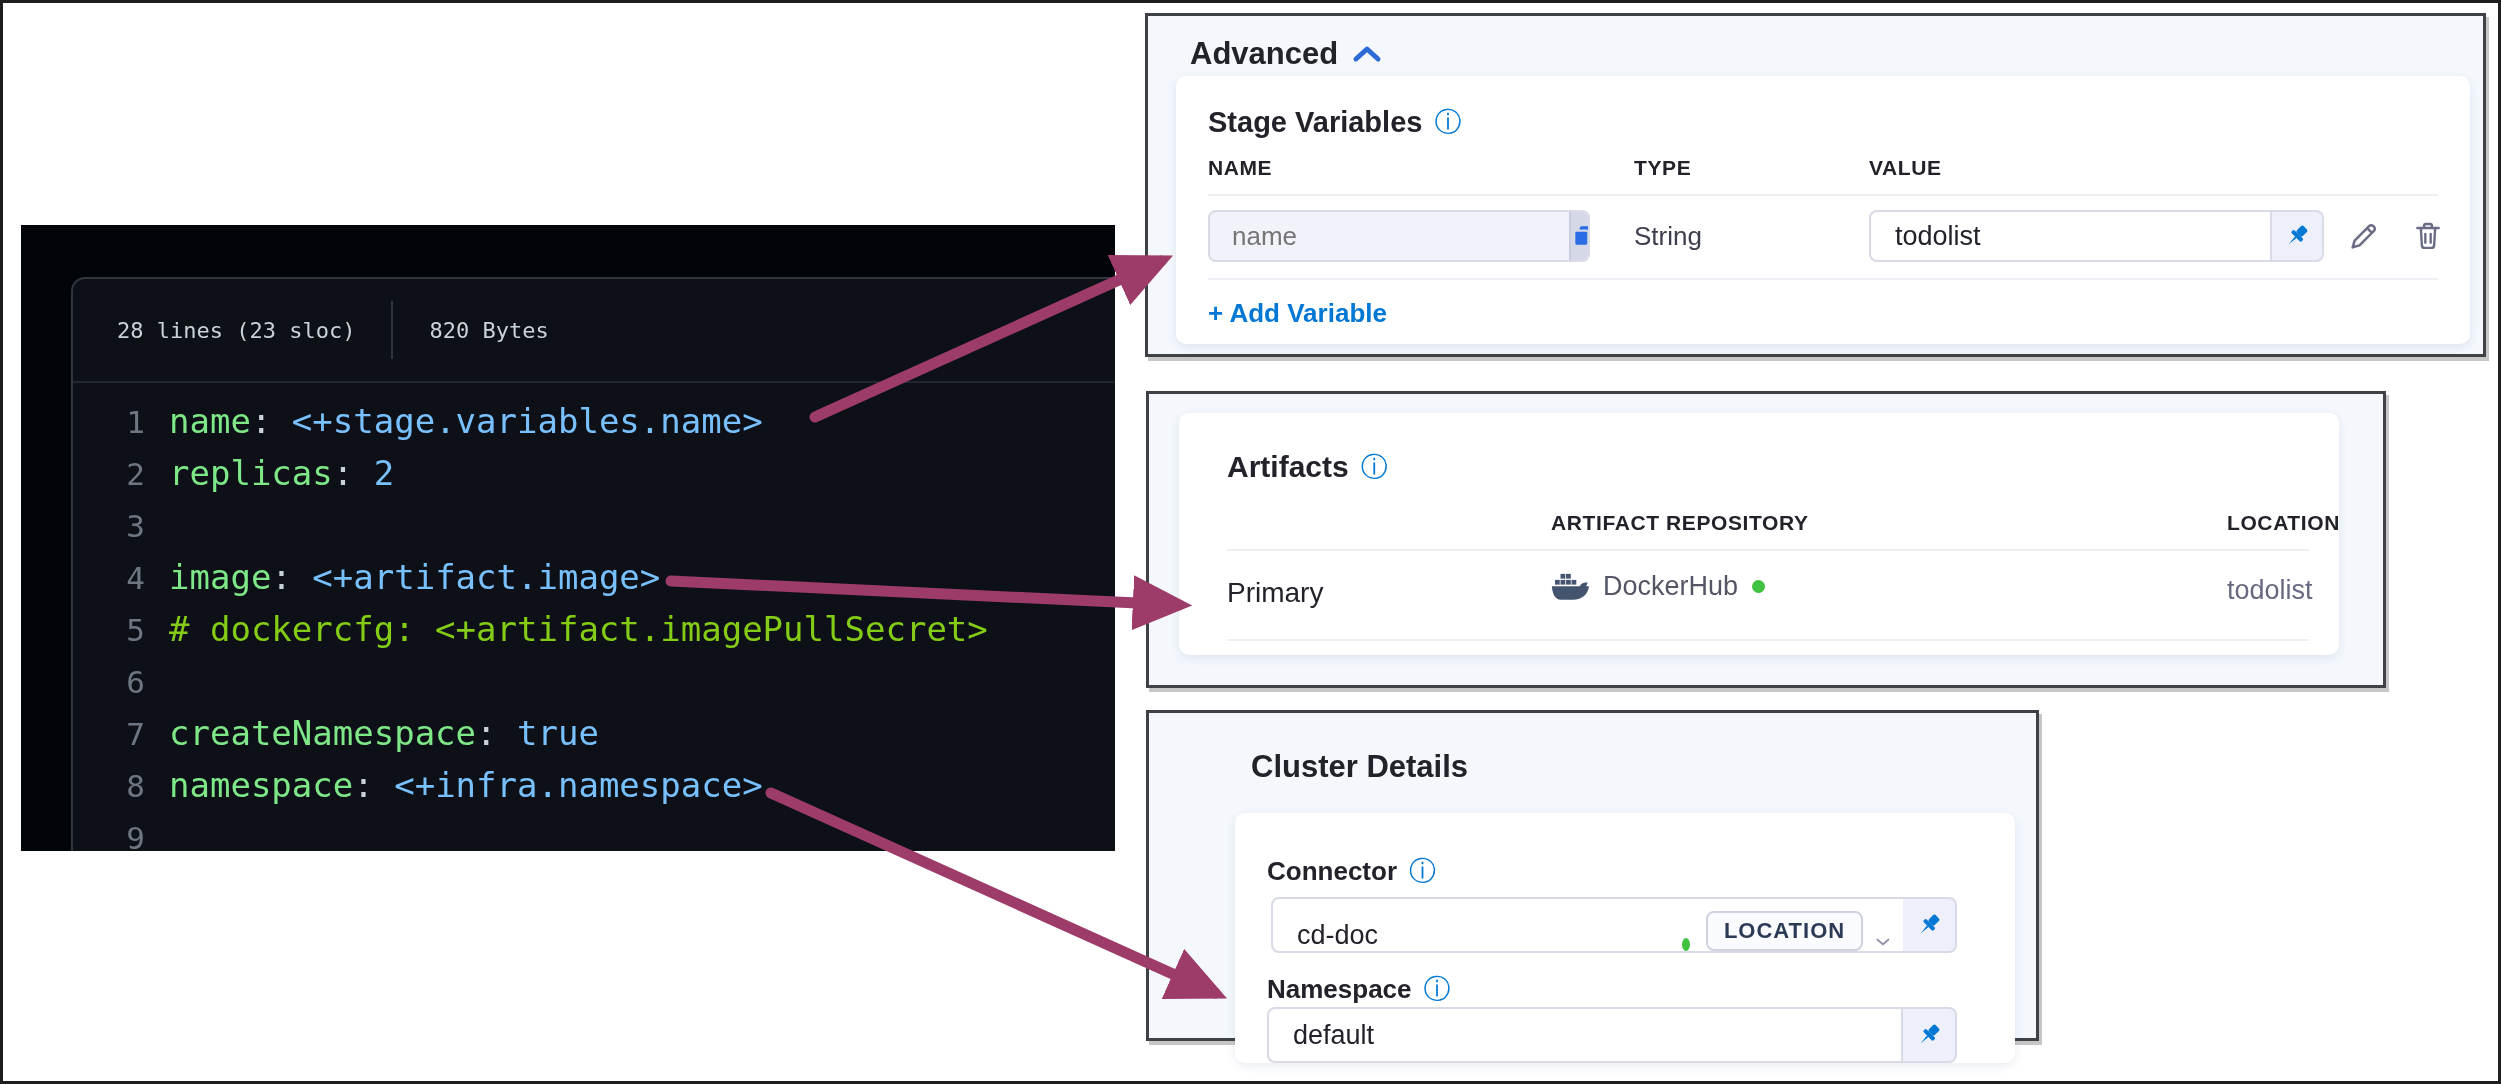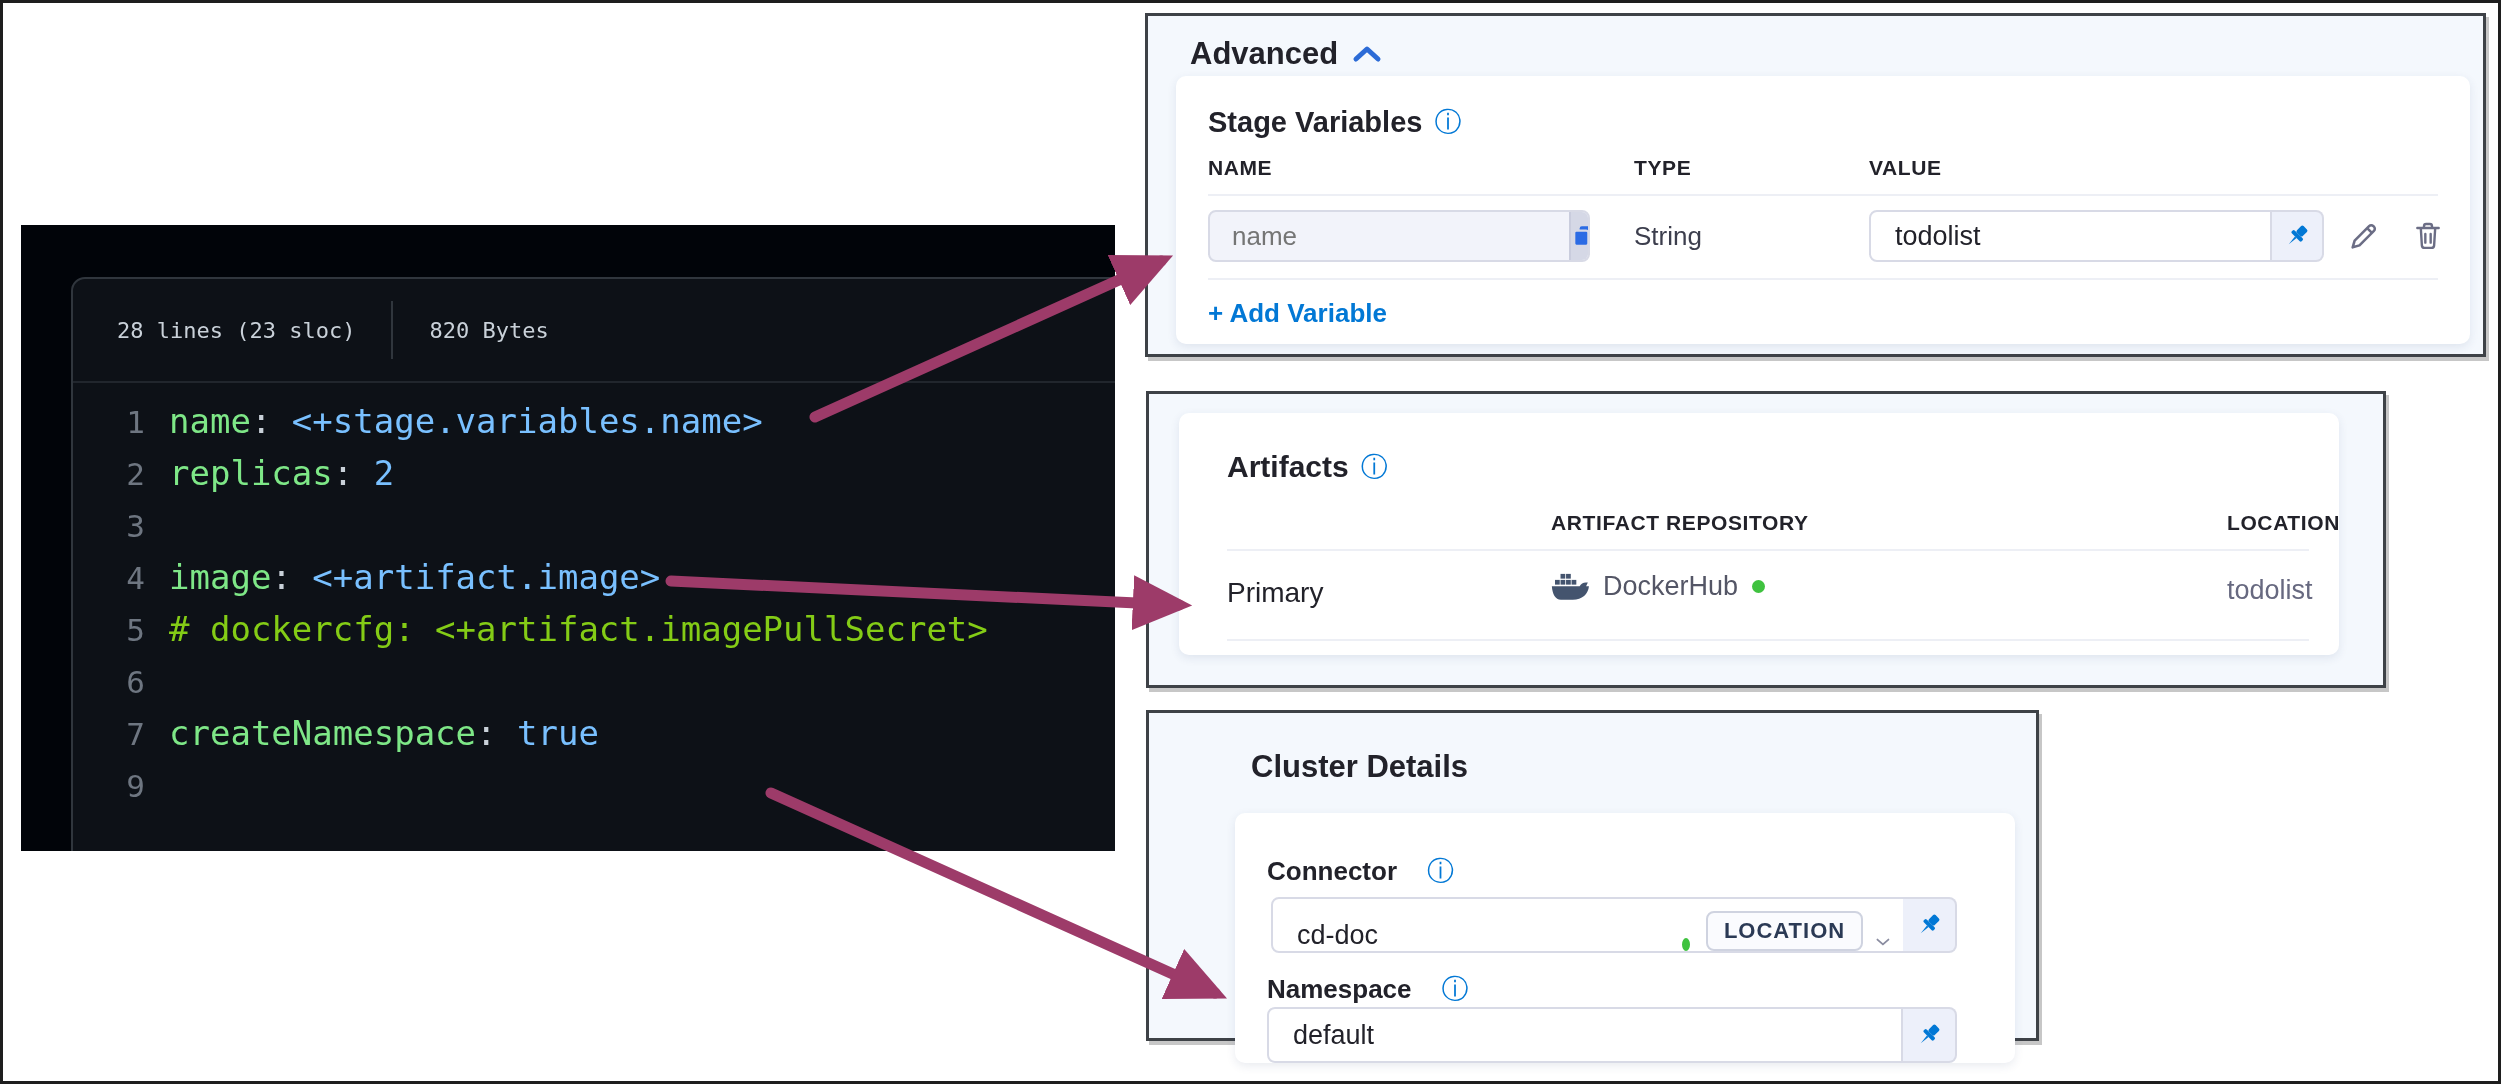--- a/index.html
+++ b/index.html
@@ -93,21 +93,21 @@
   .panel-artifacts .card { left:30px; top:19px; width:1160px; height:242px; }
   .art-label { position:absolute; left:48px; top:36px; font-size:30px; font-weight:bold; color:#22222a; display:flex; align-items:center; }
   .art-row-label { position:absolute; left:48px; top:164px; font-size:28px; color:#22222a; }
   .art-repo { position:absolute; left:372px; top:158px; display:flex; align-items:center; gap:14px; font-size:27px; color:#545666; }
   .art-location { position:absolute; left:1048px; top:162px; font-size:27px; color:#676980; }
 
   
   .panel-cluster { left:1143px; top:707px; width:893px; height:331px; }
   .cluster-title { position:absolute; left:102px; top:36px; font-size:31px; font-weight:bold; color:#22222a; }
   .panel-cluster .card { left:86px; top:100px; width:780px; height:250px; }
-  .field-label { position:absolute; font-size:26px; font-weight:bold; color:#22222a; display:flex; align-items:center;gap:18px; }
+  .field-label { position:absolute; font-size:26px; font-weight:bold; color:#22222a; display:flex; align-items:center; }
   .scope-badge {
     border:2px solid #cfd3e0; border-radius:8px; background:#fafbfe; padding:5px 16px;
     font-size:22px; font-weight:bold; color:#2b3a55; letter-spacing:1px;
   }
 
   
   .arrows { position:absolute; left:0; top:0; pointer-events:none; z-index:50; }
   .arrow { stroke:#9d3b69; stroke-width:11; fill:none; stroke-linecap:round; }
 </style>
 </head>
@@ -123,20 +123,21 @@
         <span>820 Bytes</span>
       </div>
       <div class="code-lines" id="code-lines">
           <div class="code-line"><span class="ln">1</span><span class="tok-key">name</span><span class="tok-plain">: </span><span class="tok-val">&lt;+stage.variables.name&gt;</span></div>
           <div class="code-line"><span class="ln">2</span><span class="tok-key">replicas</span><span class="tok-plain">: </span><span class="tok-val">2</span></div>
           <div class="code-line"><span class="ln">3</span></div>
           <div class="code-line"><span class="ln">4</span><span class="tok-key">image</span><span class="tok-plain">: </span><span class="tok-val">&lt;+artifact.image&gt;</span></div>
           <div class="code-line"><span class="ln">5</span><span class="tok-comment"># dockercfg: &lt;+artifact.imagePullSecret&gt;</span></div>
           <div class="code-line"><span class="ln">6</span></div>
           <div class="code-line"><span class="ln">7</span><span class="tok-key">createNamespace</span><span class="tok-plain">: </span><span class="tok-val">true</span></div>
+          <div class="code-line"><span class="ln">8</span><span class="tok-key">namespace</span><span class="tok-plain">: </span><span class="tok-val">&lt;+infra.namespace&gt;</span></div>
           <div class="code-line"><span class="ln">9</span></div>
         </div>
     </div>
   </div>
 
   <div class="panel panel-advanced">
     <div class="adv-title">
       <span>Advanced</span>
       <svg width="30" height="18" viewBox="0 0 30 18">
         <polyline points="4,14 15,4 26,14" fill="none" stroke="#2c6bd6" stroke-width="5" stroke-linecap="round" stroke-linejoin="round"></polyline>

